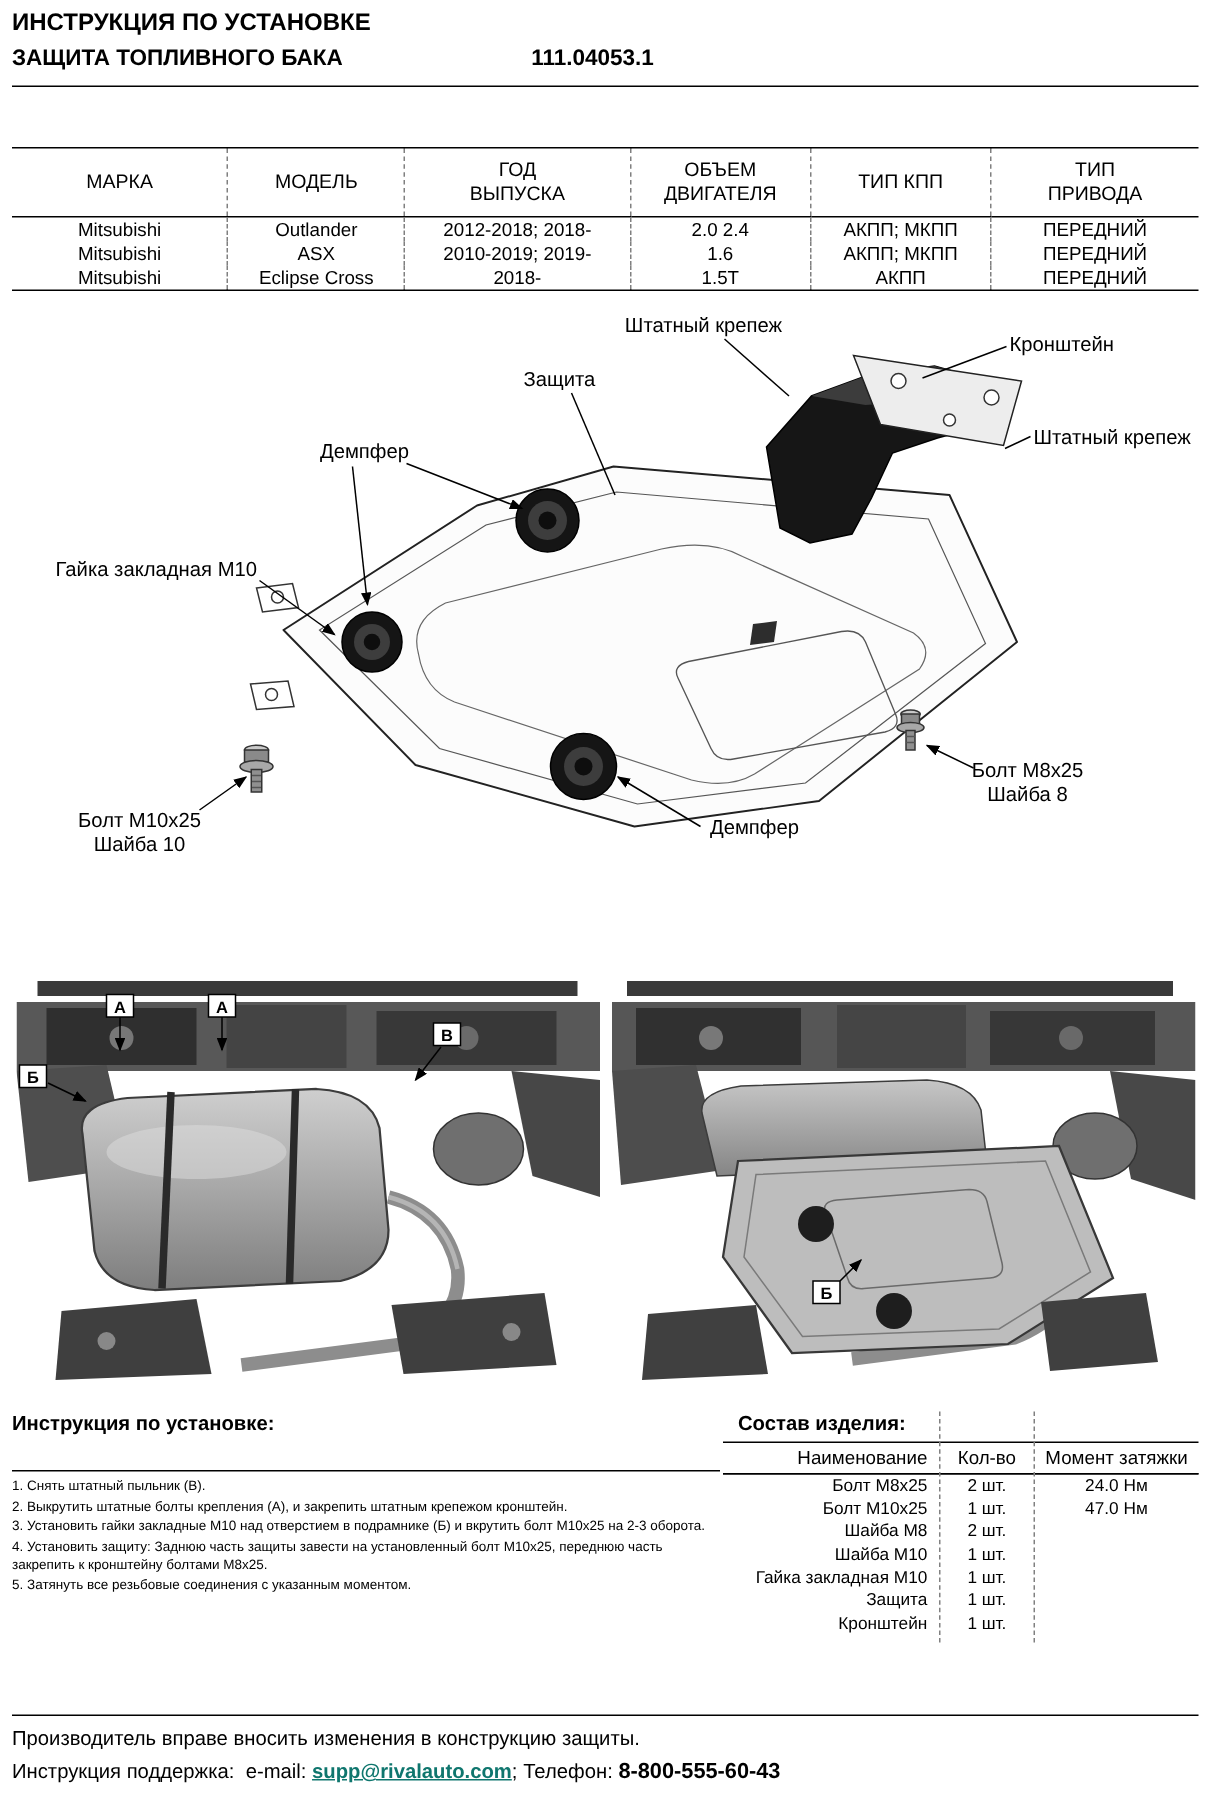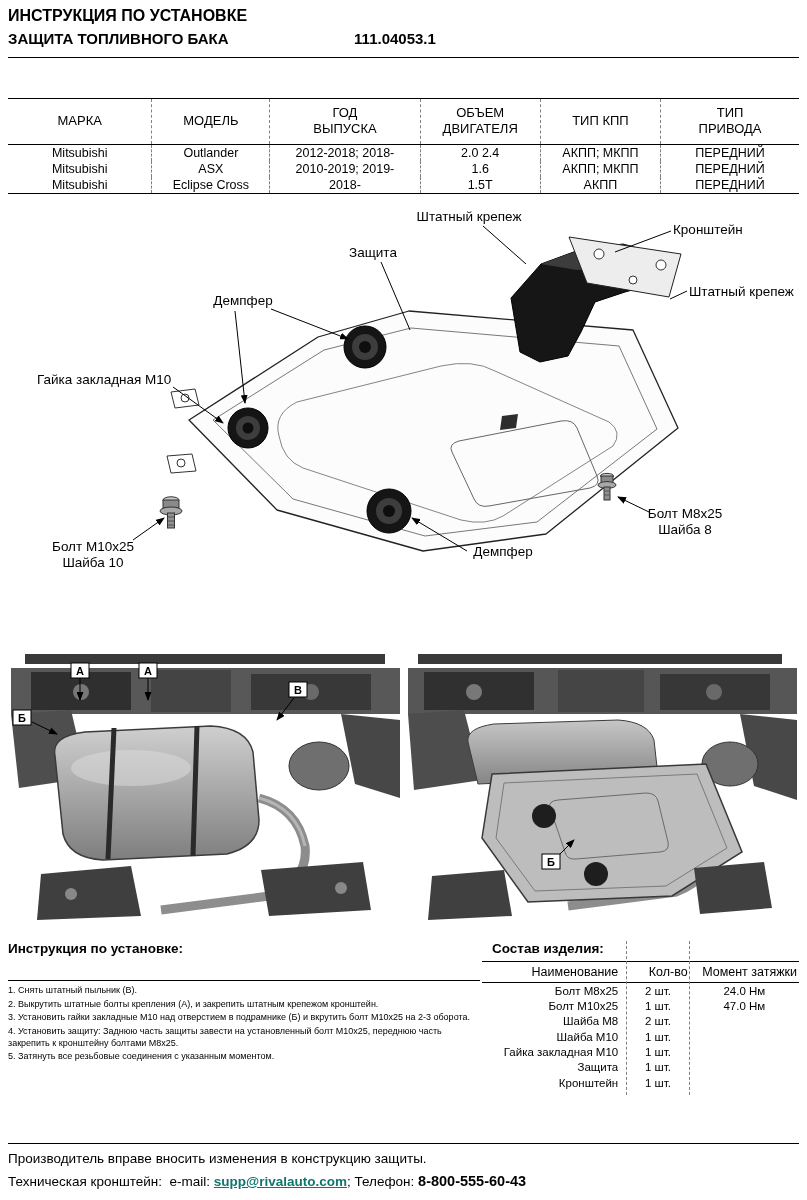--- a/index.html
+++ b/index.html
@@ -28,21 +28,21 @@
   .photo-left  { left:11px; }
   .photo-right { left:408px; }
 
   .instructions { position:absolute; left:8px; top:941px; width:472px; }
   .instructions h3 { font-size:13.5px; font-weight:bold; padding-bottom:24px; border-bottom:1.5px solid #000; margin-bottom:4px; }
   .instructions p { font-size:9px; line-height:1.3; margin-bottom:2px; }
 
   .parts { position:absolute; left:482px; top:941px; width:317px; height:160px; }
   .parts h3 { font-size:13.5px; font-weight:bold; margin-bottom:5px; padding-left:10px; }
   .parts table { width:100%; border-collapse:collapse; }
-  .parts th { font-weight:normal; font-size:12.5px; border-top:1.5px solid #000; border-bottom:1.5px solid #000; padding:3px 2px; text-align:right; }
+  .parts th { font-weight:normal; font-size:12.5px; border-top:1.5px solid #000; border-bottom:1.5px solid #000; padding:3px 2px; text-align:center; }
   .parts th:first-child { text-align:right; padding-right:8px; }
   .parts td { font-size:11.5px; padding:0.5px 2px; text-align:center; line-height:1.25; }
   .parts td:first-child { text-align:right; padding-right:8px; }
   .parts .vline { position:absolute; top:0; bottom:6px; border-left:1px dashed #808080; }
   .vline1 { left:144px; } .vline2 { left:207px; }
 
   .hr2 { position:absolute; left:8px; right:8px; top:1143px; border-top:1.5px solid #000; }
   .footer-note    { position:absolute; left:8px; top:1151px; font-size:13.5px; }
   .footer-support { position:absolute; left:8px; top:1173px; font-size:13.5px; }
   .footer-support .email { color:#0f766e; font-weight:bold; text-decoration:underline; cursor:pointer; }
@@ -379,20 +379,20 @@
           <td>1 шт.</td>
           <td></td>
         </tr>
       </tbody>
     </table>
   </div>
 
   <div class="hr2"></div>
   <div class="footer-note">Производитель вправе вносить изменения в конструкцию защиты.</div>
   <div class="footer-support">
-    <span>Техническая кронштейн:</span>&nbsp;
+    <span>Инструкция поддержка:</span>&nbsp;
     <span>e-mail:</span>
     <span class="email">supp@rivalauto.com</span><span>;</span>
     <span>Телефон:</span>
     <span class="phone">8-800-555-60-43</span>
   </div>
 
 </div>
 
 </body></html>

